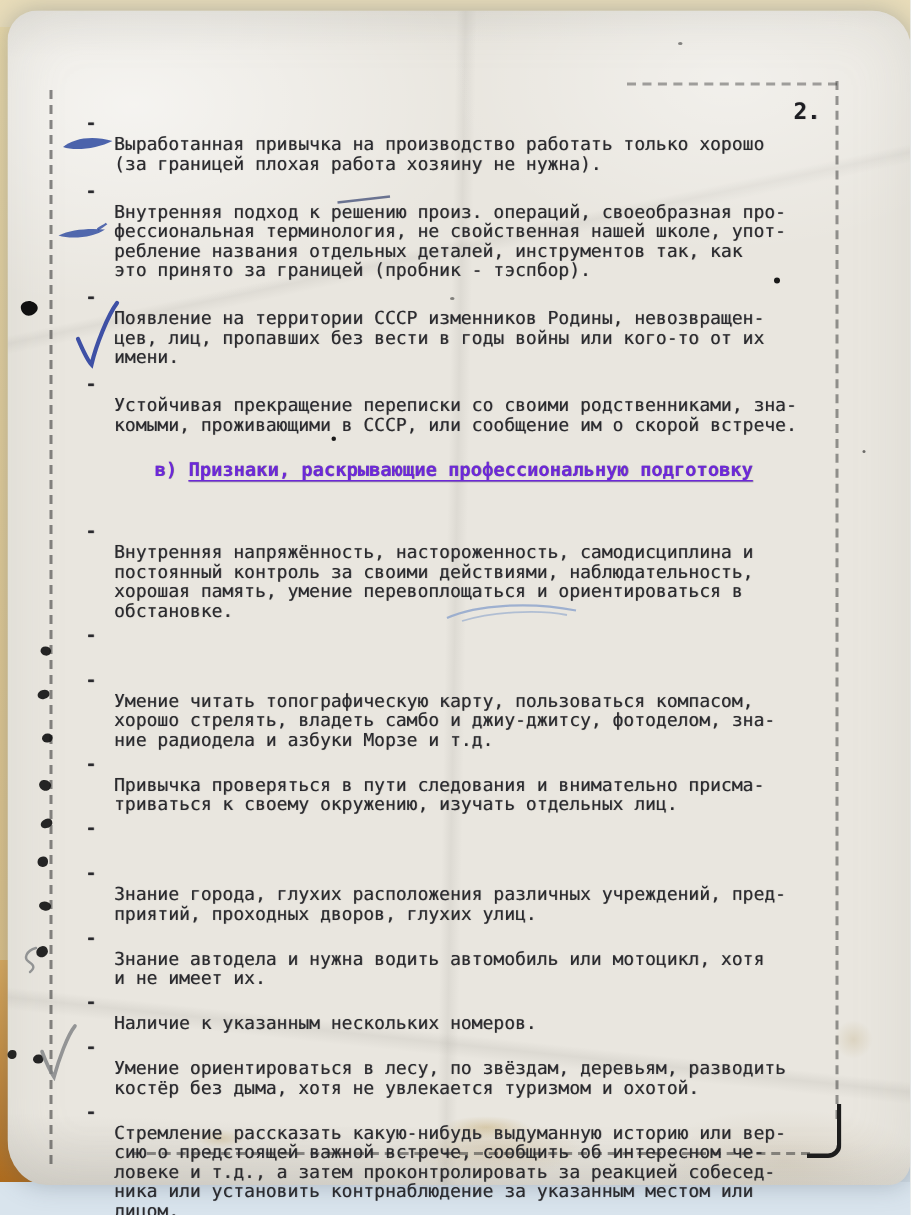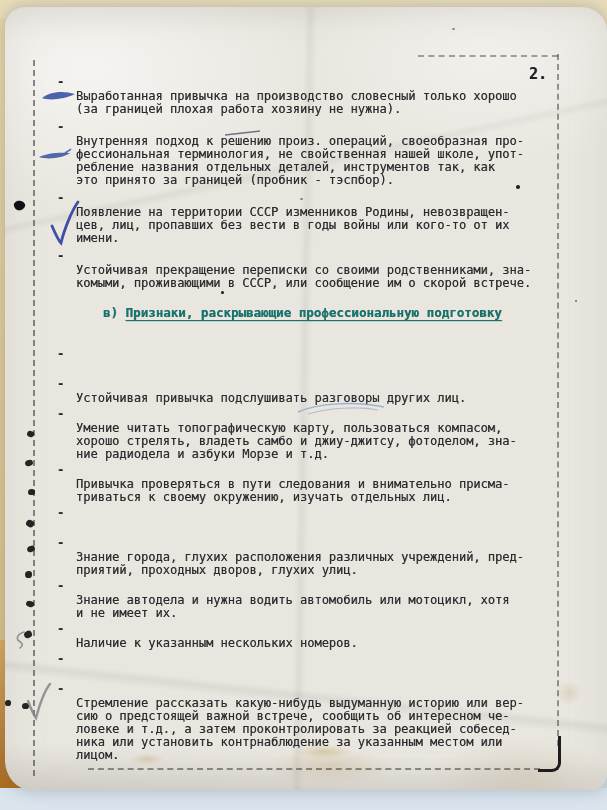--- a/index.html
+++ b/index.html
@@ -58,21 +58,21 @@
   .typed{
     position:absolute;left:57px;top:77px;width:494px;
     color:#2a2a2e;font-size:12px;line-height:13px;
     text-shadow:0.35px 0.25px 0.45px rgba(25,25,30,.5);
   }
   .item{position:relative;padding-left:19px;white-space:pre-line;}
   .list-a .item{margin-bottom:6px;}
   .list-b .item{margin-bottom:4px;}
   .marker{position:absolute;left:0;top:-1px;font-weight:bold;letter-spacing:0;}
   .heading{
-    margin:16px 0 30px 46px;font-size:12.5px;font-weight:600;color:#0f766e;
+    margin:16px 0 30px 46px;font-size:12.5px;font-weight:600;color:#6d28d9;
     white-space:nowrap;
   }
   .heading .underlined{text-decoration:underline;text-underline-offset:3px;}
   .page-number{
     position:absolute;left:529px;top:65px;font-size:15px;font-weight:700;color:#1d1d22;
     text-shadow:0.4px 0.3px 0.5px rgba(20,20,25,.5);
   }
 
   
   .anno{position:absolute;}
@@ -117,21 +117,21 @@
     <div class="speck" style="left:575px;top:300px;width:2px;height:2px;opacity:.6;"></div>
     <div class="speck" style="left:452px;top:28px;width:3px;height:2px;opacity:.5;"></div>
     <div class="speck" style="left:300px;top:198px;width:3px;height:2px;opacity:.5;"></div>
   </div>
 
   <div class="page-number">2.</div>
 
   <div class="typed">
     <div class="list-a">
   <div class="item">
-    <span class="marker">-</span><span class="text">Выработанная привычка на производство словесный только хорошо
+    <span class="marker">-</span><span class="text">Выработанная привычка на производство работать только хорошо
 (за границей плохая работа хозяину не нужна).</span>
   </div>
 
   <div class="item">
     <span class="marker">-</span><span class="text">Внутренняя подход к решению произ. операций, своеобразная про-
 фессиональная терминология, не свойственная нашей школе, упот-
 ребление названия отдельных деталей, инструментов так, как
 это принято за границей (пробник - тэспбор).</span>
   </div>
 
@@ -147,25 +147,28 @@
   </div>
 </div>
 
     <div class="heading">
       <span>в)</span>
       <span class="underlined">Признаки, раскрывающие профессиональную подготовку</span>
     </div>
 
     <div class="list-b">
   <div class="item">
+    <span class="marker">-</span><span class="text">Внутренняя напряжённость, настороженность, самодисциплина и
+постоянный контроль за своими действиями, наблюдательность,
+хорошая память, умение перевоплощаться и ориентироваться в
+обстановке.</span>
+  </div>
+
+  <div class="item">
     <span class="marker">-</span>
-  </div>
-
-  <div class="item">
-    <span class="marker">-</span><span class="text">Устойчивая привычка подслушивать разговоры других лиц.</span>
   </div>
 
   <div class="item">
     <span class="marker">-</span><span class="text">Умение читать топографическую карту, пользоваться компасом,
 хорошо стрелять, владеть самбо и джиу-джитсу, фотоделом, зна-
 ние радиодела и азбуки Морзе и т.д.</span>
   </div>
 
   <div class="item">
     <span class="marker">-</span><span class="text">Привычка проверяться в пути следования и внимательно присма-
@@ -184,21 +187,22 @@
   <div class="item">
     <span class="marker">-</span><span class="text">Знание автодела и нужна водить автомобиль или мотоцикл, хотя
 и не имеет их.</span>
   </div>
 
   <div class="item">
     <span class="marker">-</span><span class="text">Наличие к указанным нескольких номеров.</span>
   </div>
 
   <div class="item">
-    <span class="marker">-</span>
+    <span class="marker">-</span><span class="text">Умение ориентироваться в лесу, по звёздам, деревьям, разводить
+костёр без дыма, хотя не увлекается туризмом и охотой.</span>
   </div>
 
   <div class="item">
     <span class="marker">-</span><span class="text">Стремление рассказать какую-нибудь выдуманную историю или вер-
 сию о предстоящей важной встрече, сообщить об интересном че-
 ловеке и т.д., а затем проконтролировать за реакцией собесед-
 ника или установить контрнаблюдение за указанным местом или
 лицом.</span>
   </div>
 

